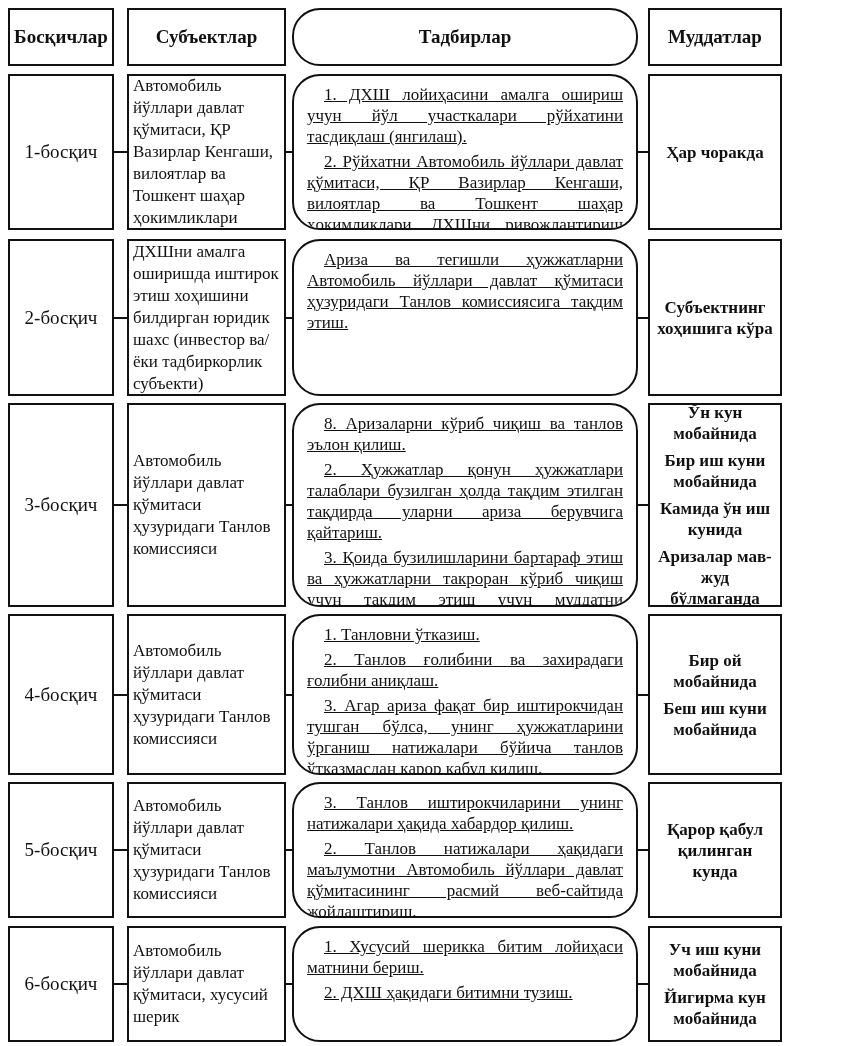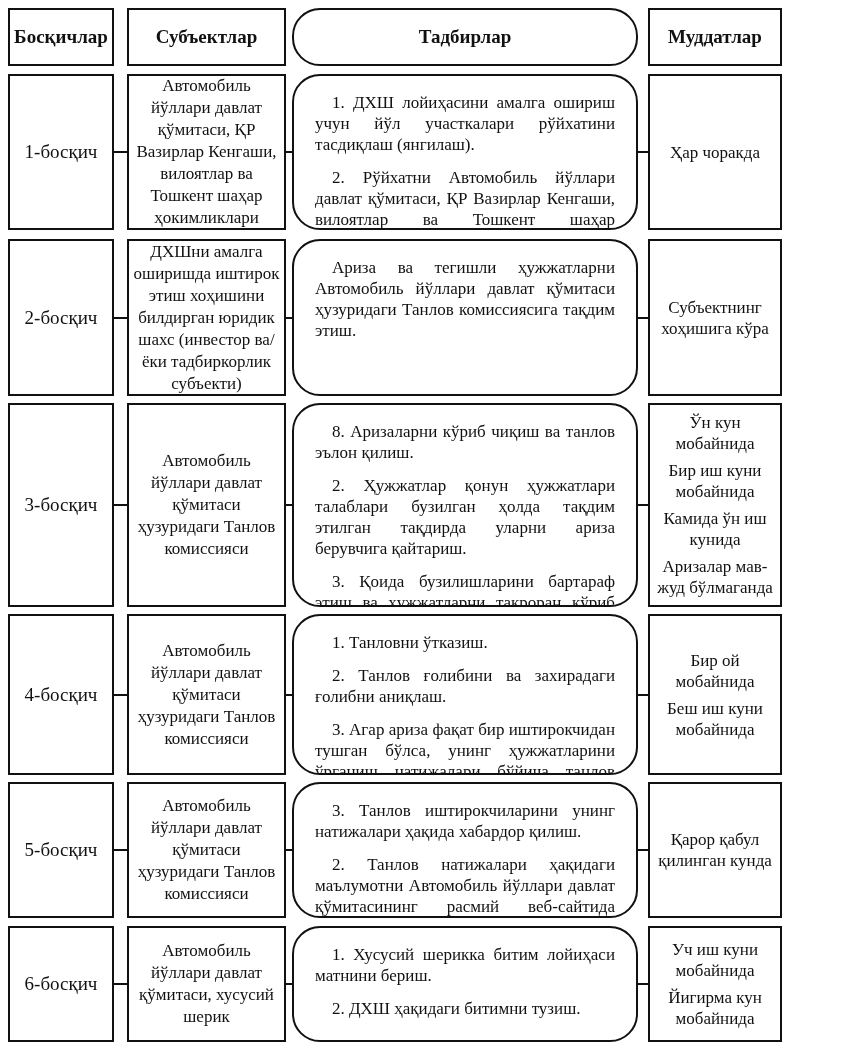--- a/index.html
+++ b/index.html
@@ -15,21 +15,21 @@
   .box{
     border:2px solid #111;
     box-sizing:border-box;
     background:#fff;
     flex:none;
   }
   
   .w-stage{width:106px;}
   .w-subject{width:159px;}
   .w-activities{width:346px;border-radius:28px;}
-  .w-deadline{width:134px;}
+  .w-deadline{width:134px;font-weight:bold;}
   
   .gap1{width:13px;flex:none;}
   .gap2{width:6px;flex:none;}
   .gap3{width:10px;flex:none;}
   .conn{align-self:center;height:2px;background:#111;}
   .spacer{background:transparent;}
   
   .h-header{height:58px;margin-bottom:8px;}
   .h-r1{height:156px;margin-bottom:9px;}
   .h-r2{height:157px;margin-bottom:7px;}
@@ -41,32 +41,33 @@
   .hdr{
     display:flex;align-items:center;justify-content:center;
     font-weight:bold;font-size:19px;text-align:center;
   }
   .stage{
     display:flex;align-items:center;justify-content:center;
     font-size:19px;text-align:center;
   }
   .subject{
     display:flex;align-items:center;justify-content:center;
-    font-size:17px;line-height:22px;text-align:center;
+    font-size:17px;line-height:22px;
     padding:2px 4px;
   }
   .activities{
     padding:4px 9px 3px 9px;
     font-size:17px;line-height:21px;
     overflow:hidden;
   }
   .activities p{
-    margin:12px;
+    margin:4px;
     text-indent:17px;
     text-align:justify;
+    text-decoration:underline;
   }
   .deadline{
     display:flex;flex-direction:column;align-items:center;justify-content:center;
     font-size:17px;line-height:21px;text-align:center;
     padding:2px 4px;
     overflow:hidden;
   }
   .deadline p{margin:3px 0;}
 </style>
 </head>

